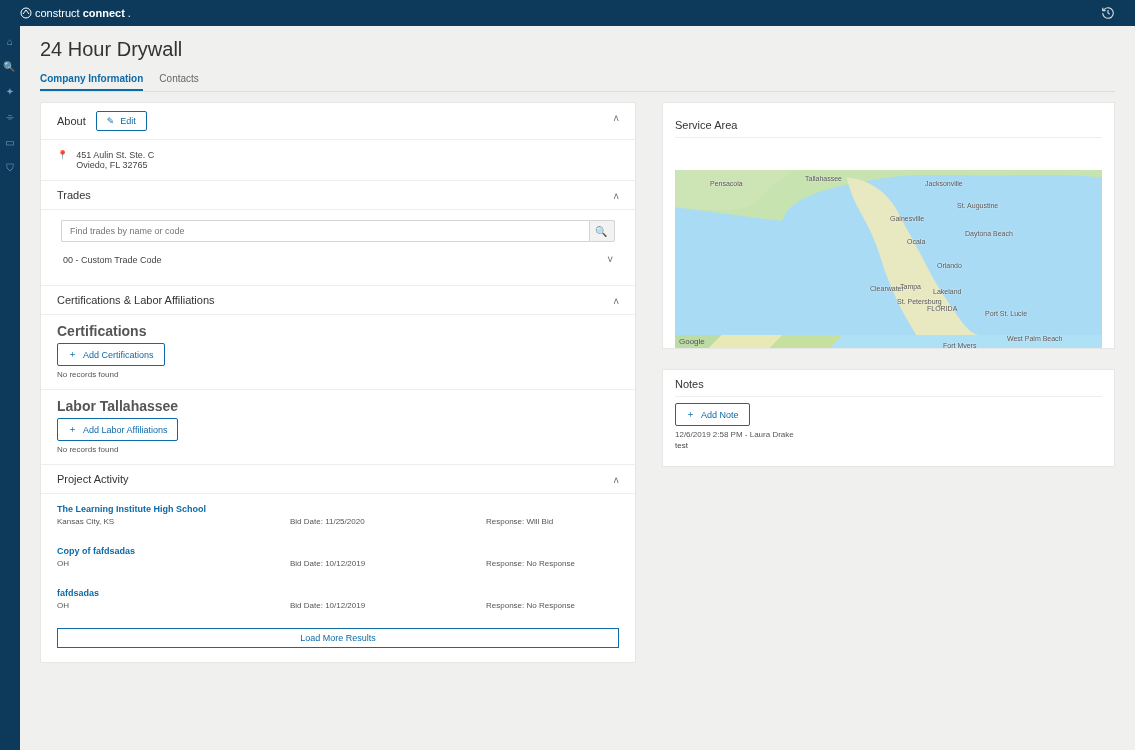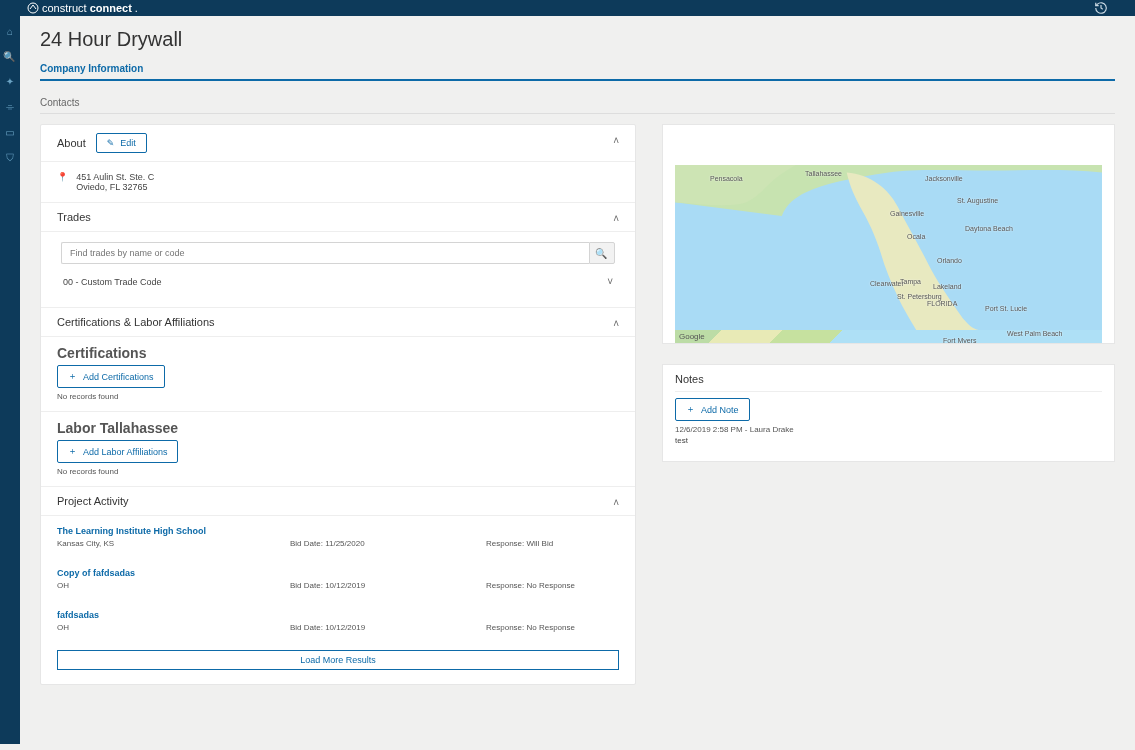--- a/index.html
+++ b/index.html
@@ -1,27 +1,27 @@
 <!DOCTYPE html>
 <html><head>
 <meta charset="utf-8">
 <style>
   *{box-sizing:border-box;margin:0;padding:0;font-family:Arial,Helvetica,sans-serif;}
   body{background:#f0f0ef;font-size:12px;color:#333;}
-  .topbar{height:16px;background:#0d3a5a;display:flex;align-items:center;padding:0 27px;color:#fff;justify-content:space-between;}
+  .topbar{height:26px;background:#0d3a5a;display:flex;align-items:center;padding:0 20px;color:#fff;justify-content:space-between;}
   .brand{display:flex;align-items:center;gap:3px;font-size:11px;}
   .brand .logo-mark{width:12px;height:12px;}
   .brand .light{font-weight:300;}
   .brand .bold{font-weight:700;}
   .layout{display:flex;}
   .sidebar{width:20px;background:#0d3a5a;min-height:728px;display:flex;flex-direction:column;align-items:center;padding-top:10px;gap:14px;}
   .sidebar .navicon{color:#6aa3c4;font-size:10px;cursor:pointer;}
   .main{flex:1;padding:12px 20px;}
   .page-title{font-size:20px;color:#333;font-weight:400;margin-bottom:12px;}
-  .tabs{display:flex;gap:16px;border-bottom:1px solid #ddd;margin-bottom:10px;flex-direction:column;}
+  .tabs{display:flex;gap:16px;border-bottom:1px solid #ddd;margin-bottom:10px;}
   .tab{font-size:10px;color:#666;padding-bottom:5px;cursor:pointer;}
   .tab.active{color:#0d6aa8;font-weight:600;border-bottom:2px solid #0d6aa8;}
   .cols{display:flex;gap:26px;align-items:flex-start;}
   .card{background:#fff;border:1px solid #e6e6e6;border-radius:2px;}
   .left-col{width:596px;}
   .right-col{flex:1;display:flex;flex-direction:column;gap:20px;}
   .section-h{display:flex;align-items:center;gap:10px;padding:8px 16px;border-bottom:1px solid #eee;position:relative;}
   .section-title{font-size:11px;color:#333;}
   .chev{position:absolute;right:16px;top:10px;font-size:10px;color:#666;cursor:pointer;}
   .btn{border:1px solid #0d6aa8;color:#0d6aa8;background:#fff;font-size:9px;padding:4px 10px;display:inline-flex;align-items:center;gap:6px;cursor:pointer;border-radius:2px;}
@@ -184,20 +184,21 @@
                 <span class="c2">Bid Date: 10/12/2019</span>
                 <span>Response: No Response</span>
               </div>
             </div>
           </div>
         <div class="loadmore">Load More Results</div>
       </div>
 
       <div class="right-col">
         <div class="right-plain" style="padding-bottom:0;">
+          <div class="svc-head">Service Area</div>
           <div style="height:32px;"></div>
           <div class="map">
             <svg class="landmass" viewBox="0 0 460 178" preserveAspectRatio="none">
               <rect x="0" y="0" width="460" height="178" fill="#a9dbf5"></rect>
               <path d="M0 0 L460 0 L460 8 C420 4 380 6 340 6 C300 6 260 4 230 8 C190 14 160 20 140 30 C130 35 120 42 115 55 L0 40 Z" fill="#c7e3b0"></path>
               <path d="M185 8 C210 10 230 25 240 45 C250 65 262 85 272 105 C282 125 296 145 310 165 C316 172 322 178 330 178 L260 178 C254 168 246 155 240 142 C232 125 226 110 222 96 C216 76 208 60 200 46 C194 35 188 22 185 8 Z" fill="#e8e9c0"></path>
               <path d="M0 0 L130 0 C120 6 110 12 102 20 C92 30 82 40 70 42 C50 45 25 42 0 40 Z" fill="#cde4b4"></path>
             </svg>
             <div id="map-cities">
                 <span class="city" style="left: 35px; top: 10px;">Pensacola</span>

